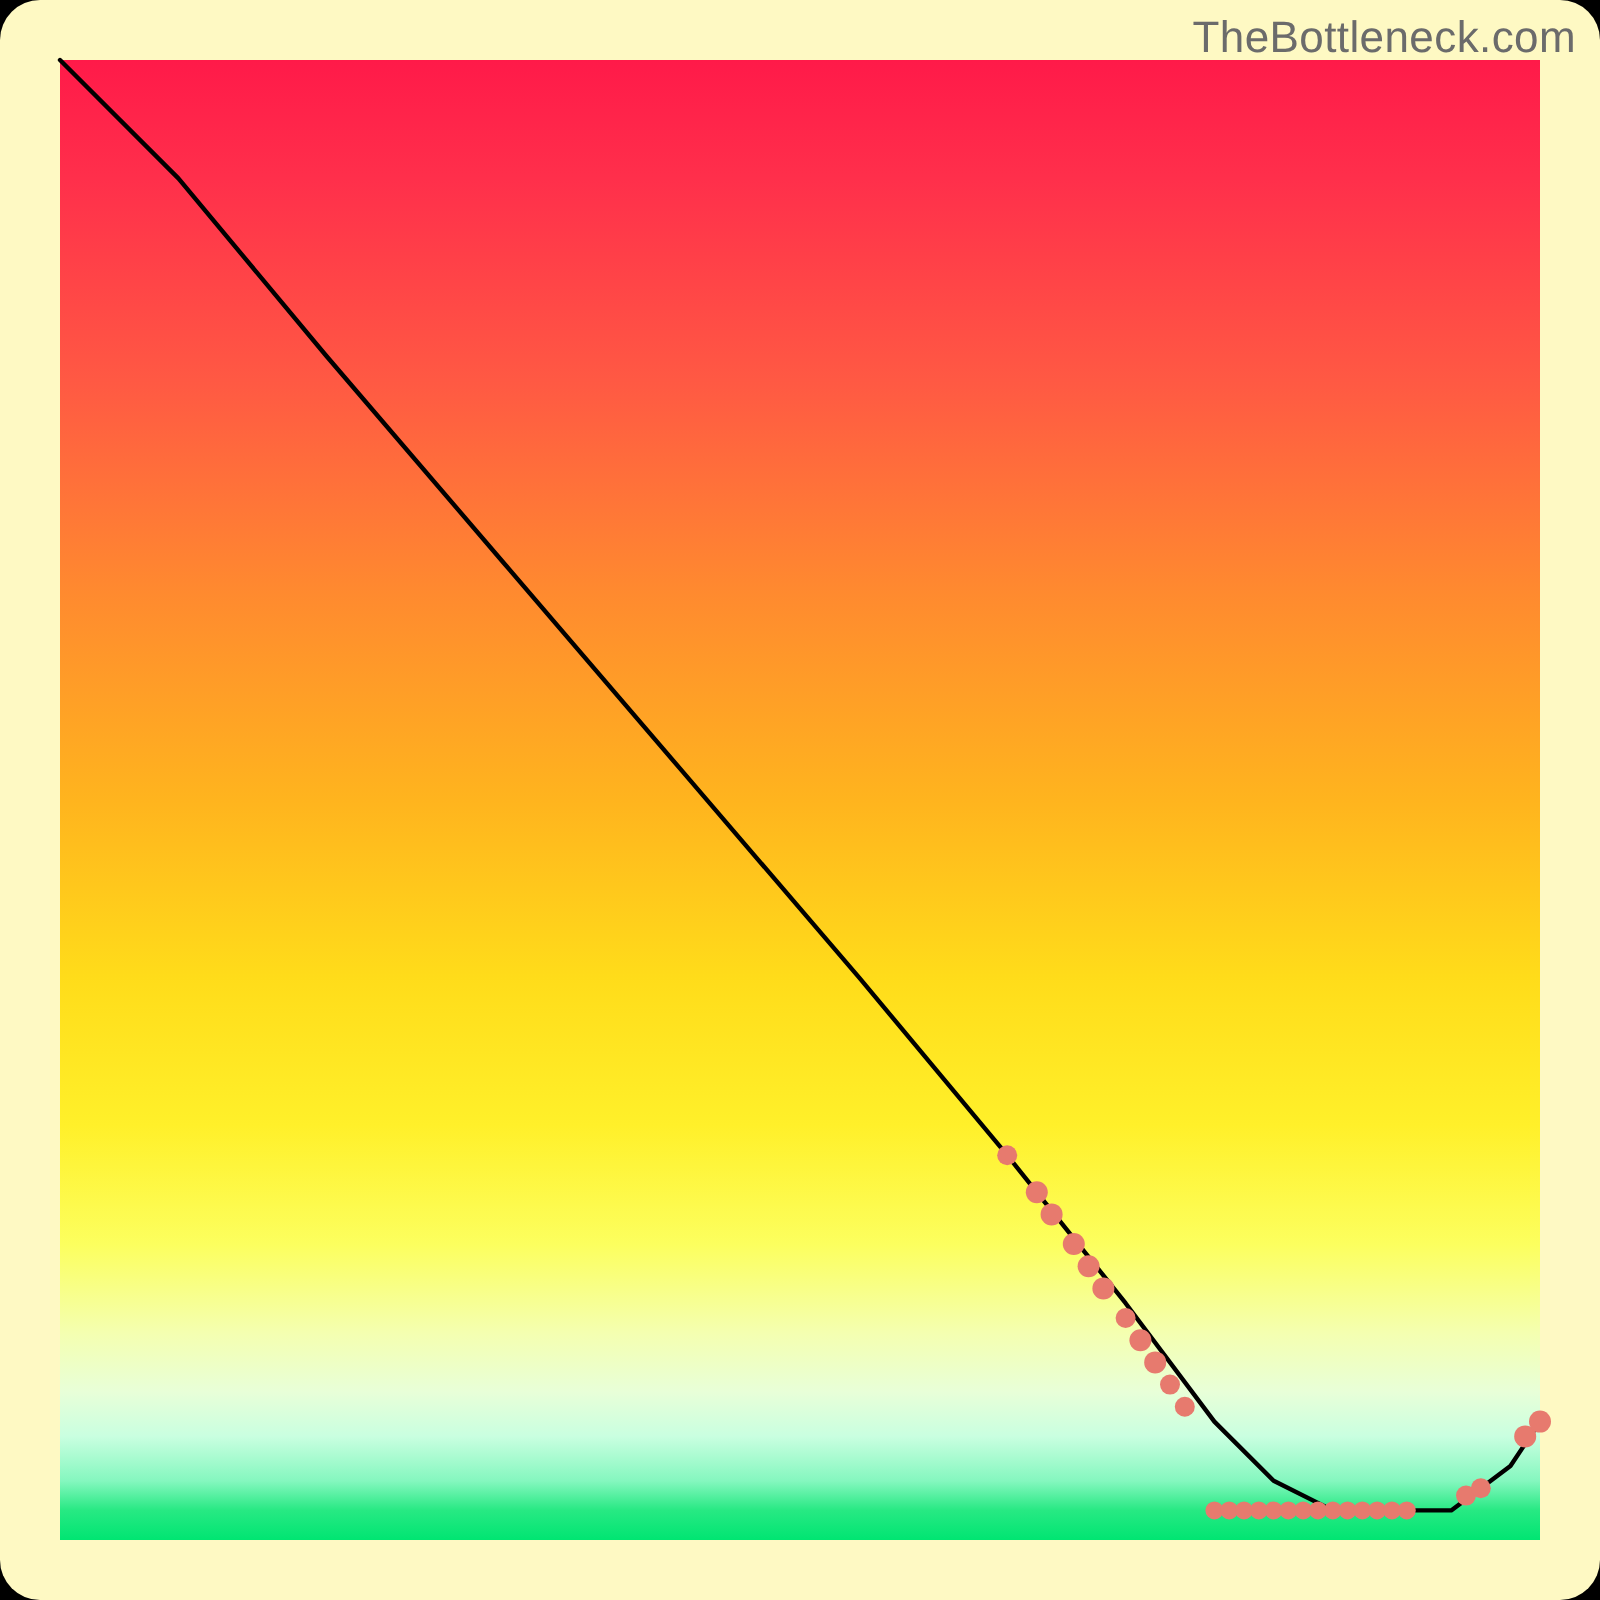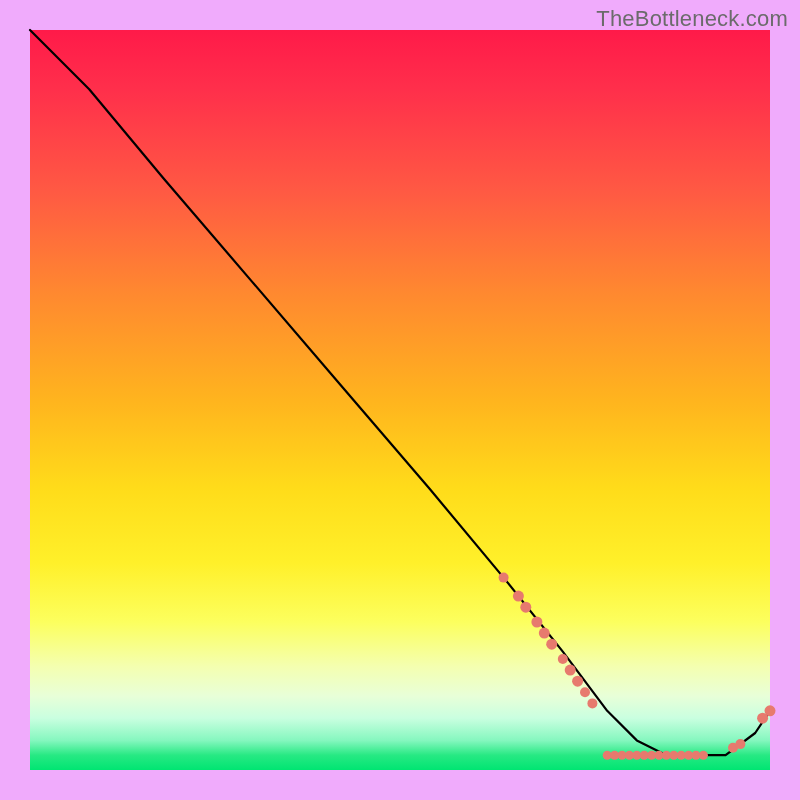--- a/index.html
+++ b/index.html
@@ -8,21 +8,22 @@
     width: 800px;
     height: 800px;
     background: #000;
     overflow: hidden;
     font-family: Arial, Helvetica, sans-serif;
   }
   .frame {
     position: relative;
     width: 800px;
     height: 800px;
-    background: #f0abfc;
+    background: #fef9c3;
+    border-radius: 20px;
   }
   .watermark {
     position: absolute;
     top: 6px;
     right: 12px;
     color: #6b6b6b;
     font-size: 22px;
     font-weight: 400;
     letter-spacing: 0.2px;
     z-index: 5;

